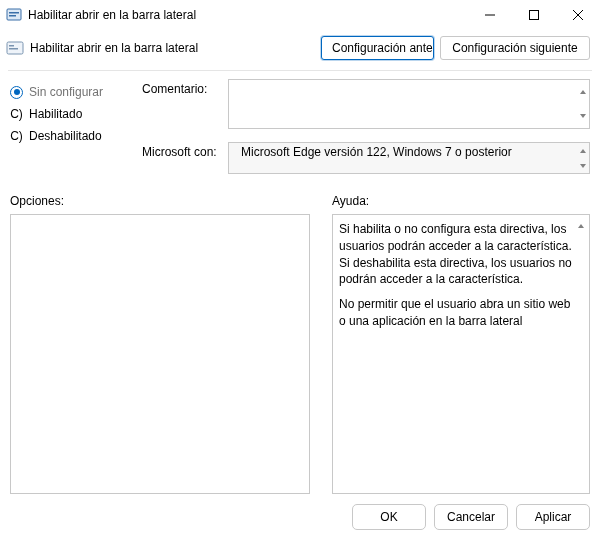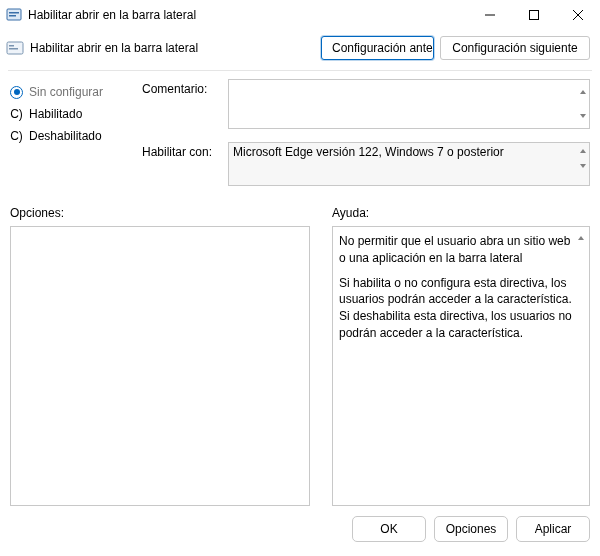--- a/index.html
+++ b/index.html
@@ -108,24 +108,24 @@
     height: 50px;
     border: 1px solid #c8c8c8;
     background: #fff;
     font-family: inherit;
     font-size: 12px;
     padding: 3px 14px 3px 4px;
     resize: none;
   }
   .compat-box {
     width: 100%;
-    height: 44px;
+    height: 32px;
     border: 1px solid #c8c8c8;
     background: #f7f7f7;
-    padding: 2px 14px 2px 4px;
+    padding: 2px 14px 2px 12px;
     position: relative;
     overflow: hidden;
   }
   .spin { position: absolute; right: 1px; width: 12px; display: flex; flex-direction: column; }
   .spin.comment { top: 1px; height: 48px; }
   .spin.compat  { top: 1px; height: 30px; }
   .spin-half { flex: 1; display: flex; align-items: center; justify-content: center; color: #808080; }
   .lower {
     display: flex;
     gap: 22px;
@@ -243,21 +243,21 @@
             </div>
           <div class="spin-half">
               <svg width="8" height="6">
                 <path d="M4 5 L7 1 L1 1 Z" fill="currentColor"></path>
               </svg>
             </div>
         </div>
       </div>
     </div>
     <div class="kv-row">
-      <div class="kv-label">Habilitar con:</div>
+      <div class="kv-label">Microsoft con:</div>
       <div class="kv-field">
         <div class="compat-box">
           <span>Microsoft Edge versión 122, Windows 7 o posterior</span>
         </div>
         <div class="spin compat">
           <div class="spin-half">
               <svg width="8" height="6">
                 <path d="M4 1 L7 5 L1 5 Z" fill="currentColor"></path>
               </svg>
             </div>
@@ -278,26 +278,26 @@
     <div class="panel-box"></div>
   </div>
   <div class="panel">
     <div class="panel-label">Ayuda:</div>
     <div class="panel-box help-box">
       <div class="scroll-arrow-top">
         <svg width="8" height="6">
             <path d="M4 1 L7 5 L1 5 Z" fill="currentColor"></path>
           </svg>
       </div>
-      <p>No permitir que el usuario abra un sitio web o una aplicación en la barra lateral</p>
       <p>
         <span>Si habilita o no configura esta directiva, los usuarios podrán acceder a la característica.</span><br>
         <span>Si deshabilita esta directiva, los usuarios no podrán acceder a la característica.</span>
       </p>
+      <p>No permitir que el usuario abra un sitio web o una aplicación en la barra lateral</p>
     </div>
   </div>
 </div>
 
 <div class="footer">
   <button class="dlg-btn">OK</button>
-  <button class="dlg-btn">Opciones</button>
+  <button class="dlg-btn">Cancelar</button>
   <button class="dlg-btn">Aplicar</button>
 </div>
 
 </body></html>

